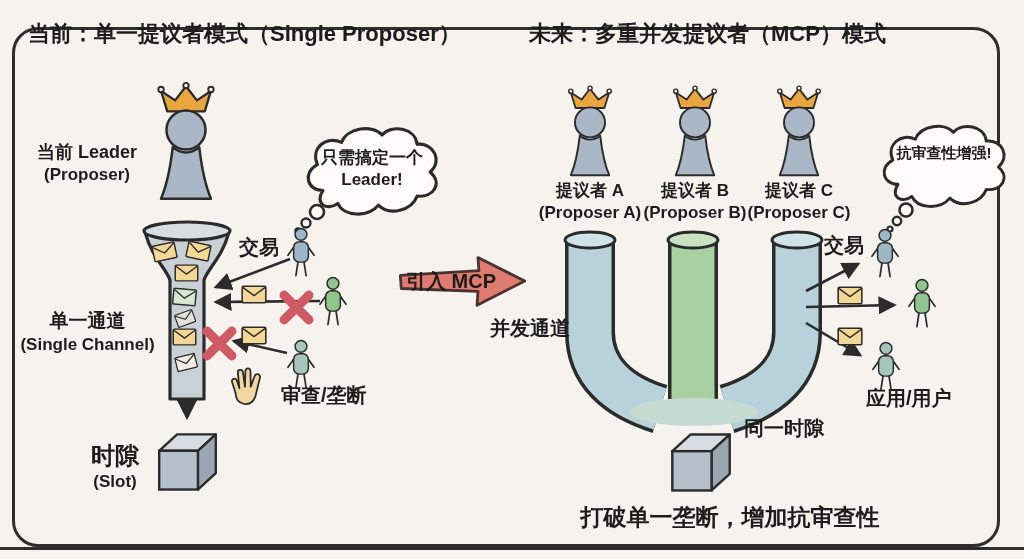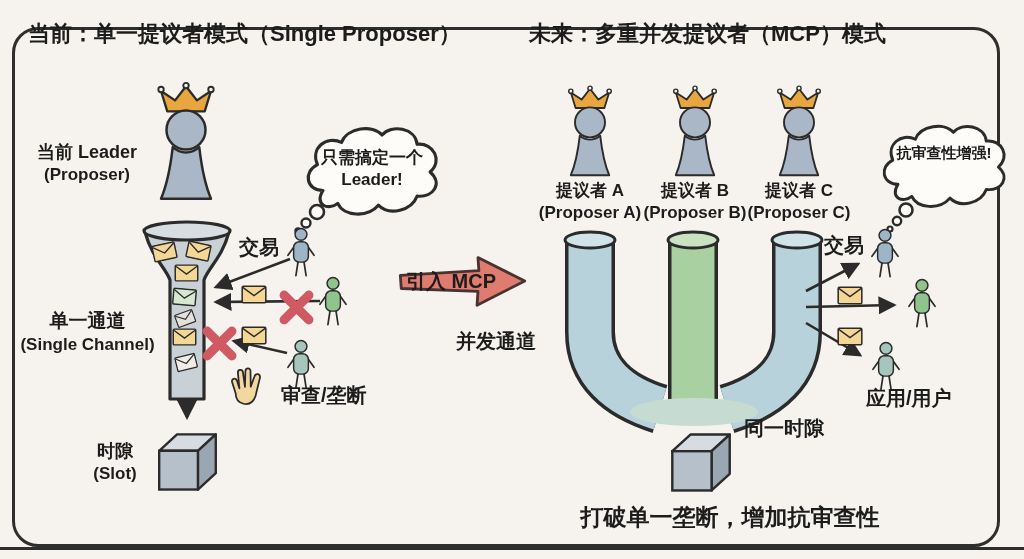--- a/index.html
+++ b/index.html
@@ -168,26 +168,26 @@
   <div class="lbl big" style="left:239px;top:234px;">交易</div>
 
   <div class="lbl bubble-txt" style="left:306px;top:147px;width:132px;font-size:17px;">
     <div>只需搞定一个</div>
     <div>Leader!</div>
   </div>
 
   <div class="lbl big" style="left:281px;top:382px;">审查/垄断</div>
 
   <div class="lbl med" style="left:84px;top:440px;width:62px;">
-    <div style="font-size:18px;">时隙</div>
+    <div style="font-size:24px;">时隙</div>
     <div class="en">(Slot)</div>
   </div>
 
   <div class="lbl big" style="left:406px;top:228px;margin-top:40px;">引入 MCP</div>
-  <div class="lbl big" style="left:456px;top:315px;margin-top:13px;">并发通道</div>
+  <div class="lbl big" style="left:490px;top:315px;">并发通道</div>
 
   <div class="lbl med" style="left:535px;top:180px;width:110px;font-size:17px;">
     <div>提议者 A</div>
     <div class="en">(Proposer A)</div>
   </div>
   <div class="lbl med" style="left:744px;top:180px;width:110px;font-size:17px;">
     <div>提议者 C</div>
     <div class="en">(Proposer C)</div>
   </div>
   <div class="lbl med" style="left:640px;top:180px;width:110px;font-size:17px;">

